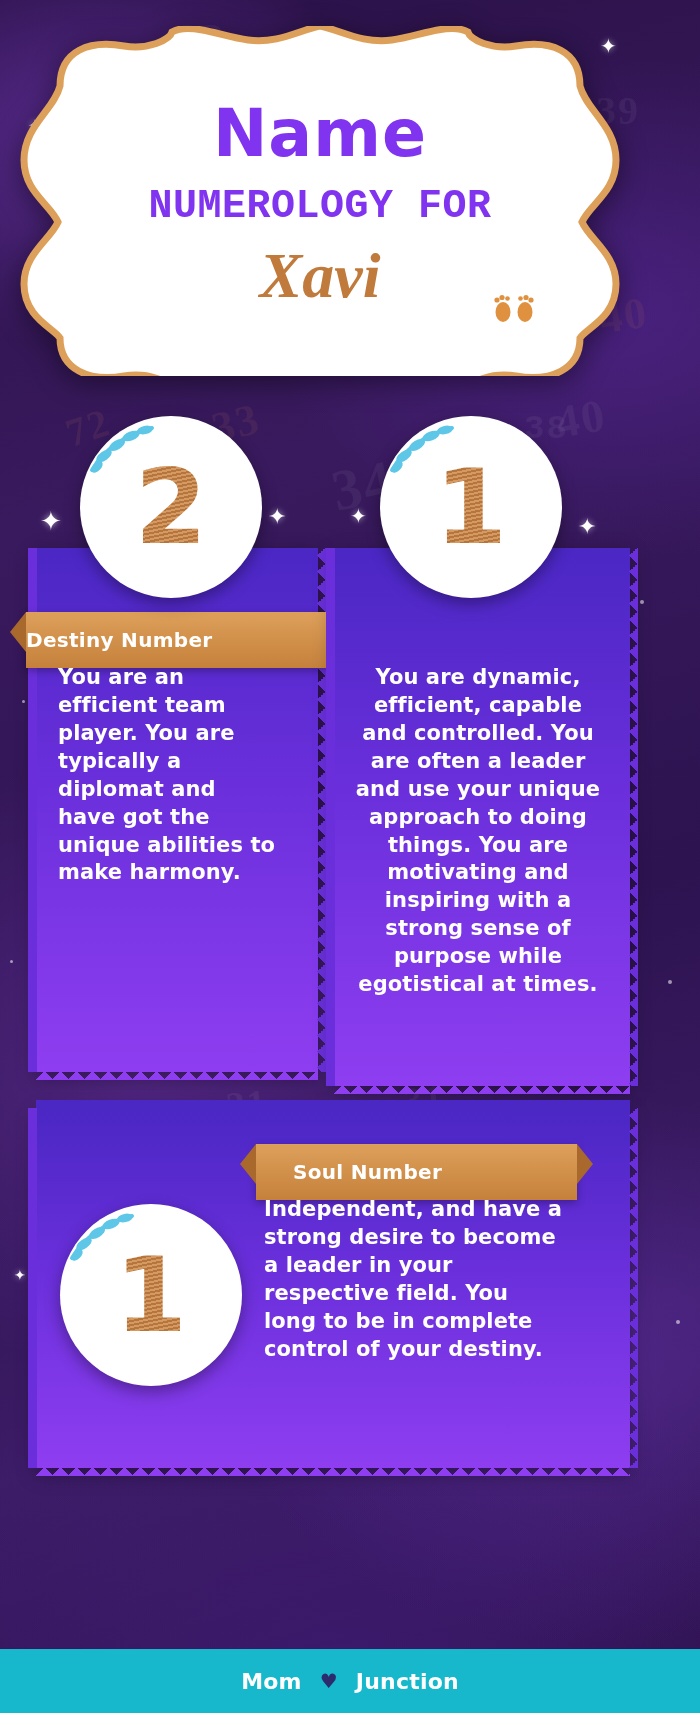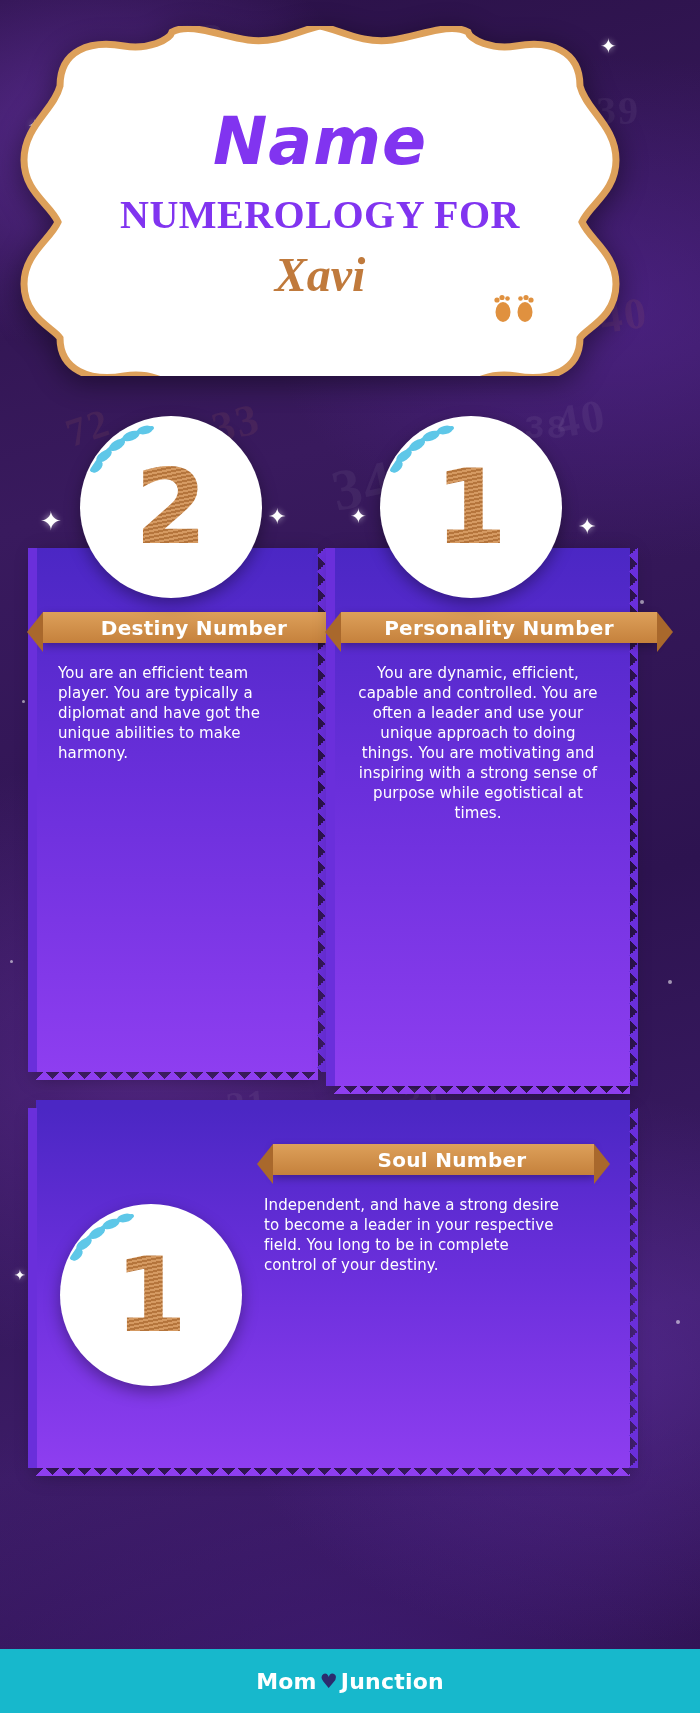--- a/index.html
+++ b/index.html
@@ -81,37 +81,36 @@
   }
   .title-1 {
     font-family: "DejaVu Sans", sans-serif;
     font-weight: 700;
     font-size: 65px;
     color: #8134f0;
     letter-spacing: 1px;
     line-height: 1;
     margin-bottom: 20px;
     text-align: right;
-    font-style: italic;
   }
   .title-2 {
-    font-family: Liberation Serif, serif;
+    font-family: Liberation Mono, monospace;
     font-weight: 700;
     font-size: 40px;
     color: #8134f0;
     letter-spacing: 0.5px;
     line-height: 1.05;
     text-align: center;
     margin-bottom: 2px;
   }
   .title-name {
     font-family: "Liberation Serif", serif;
     font-style: italic;
     font-weight: 700;
-    font-size: 48px;
+    font-size: 64px;
     color: #c07a3c;
     line-height: 1.05;
     text-align: right;
     margin-top: 12px;
   }
   .feet {
     position: absolute;
     right: 82px;
     bottom: 44px;
     font-size: 34px;
@@ -186,27 +185,25 @@
   }
   .laurel {
     position: absolute;
     color: #5ec7e8;
     pointer-events: none;
   }
 
   
   .ribbon {
     position: absolute;
-    height: 31px;
+    height: 56px;
     background: linear-gradient(180deg, #dda05a 0%, #c5813c 100%);
     display: flex;
     align-items: center;
-    justify-content: center;
     box-shadow: 0 3px 8px rgba(0,0,0,0.3);
-    margin-left: 17px;
   }
   .ribbon-label {
     font-family: "DejaVu Sans", sans-serif;
     font-weight: 700;
     font-size: 20px;
     color: #ffffff;
     letter-spacing: 0.3px;
     white-space: nowrap;
   }
   .ribbon-tail {
@@ -216,22 +213,22 @@
     border-top: 20px solid transparent;
     border-bottom: 20px solid transparent;
   }
   .tail-l { left: -16px; border-right: 16px solid #a9682c; }
   .tail-r { right: -16px; border-left: 16px solid #a9682c; }
 
   .card-text {
     position: absolute;
     color: #ffffff;
     font-family: "DejaVu Sans", sans-serif;
-    font-weight: 400;
-    font-size: 15px;
+    font-weight: 700;
+    font-size: 21px;
     line-height: 1.33;
     letter-spacing: 0.1px;
   }
 
   
   .footer {
     position: absolute;
     left: 0; right: 0; bottom: 0;
     height: 64px;
     background: #17b8cc;
@@ -240,21 +237,21 @@
     justify-content: center;
   }
   .brand {
     font-family: "DejaVu Sans", sans-serif;
     font-weight: 700;
     font-size: 22px;
     color: #ffffff;
     letter-spacing: 0.2px;
     display: flex;
     align-items: center;
-    gap: 3px;
+    gap: 18px;
   }
   .brand .heart { color: #2b2b6e; font-size: 20px; }
 </style>
 </head>
 <body>
 
 <div class="poster">
 
   <div class="bg-num" style="left:176px; top:14px; font-size:46px;">83</div>
   <div class="bg-num" style="left:596px; top:87px; font-size:40px;">39</div>
@@ -344,25 +341,20 @@
       <ellipse cx="11" cy="47" rx="7" ry="4" fill="#5ec7e8" transform="rotate(-45 11 47)"></ellipse>
     </svg>
   </div>
 
   <div class="card" style="left:334px; top:548px; width:296px; height:538px;">
     <div class="card-body"></div>
     <div class="zig-b"></div>
     <div class="zig-l"></div>
     <div class="zig-r"></div>
 
-    <div class="ribbon" style="left:-10px; width:316px; top:64px;">
-      <div class="ribbon-tail tail-l"></div>
-      <div class="ribbon-tail tail-r"></div>
-      <span class="ribbon-label">Personality Number</span>
-    </div>
 
     <div class="card-text" style="left:18px; top:116px; width:252px;text-align:center;">You are dynamic, efficient, capable and controlled. You are often a leader and use your unique approach to doing things. You are motivating and inspiring with a strong sense of purpose while egotistical at times.</div>
   </div>
 
   <div class="num-circle" style="left:380px; top:416px; width:182px; height:182px;">
     <span class="num-text">1</span>
     <svg class="laurel" style="left:6px; top:4px;" width="72" height="58" viewBox="0 0 72 58">
       <path d="M6,50 C18,30 40,14 66,8" stroke="#5ec7e8" stroke-width="4" fill="none" stroke-linecap="round"></path>
       <ellipse cx="18" cy="36" rx="9" ry="4.5" fill="#5ec7e8" transform="rotate(-35 18 36)"></ellipse>
       <ellipse cx="31" cy="25" rx="9" ry="4.5" fill="#5ec7e8" transform="rotate(-30 31 25)"></ellipse>

